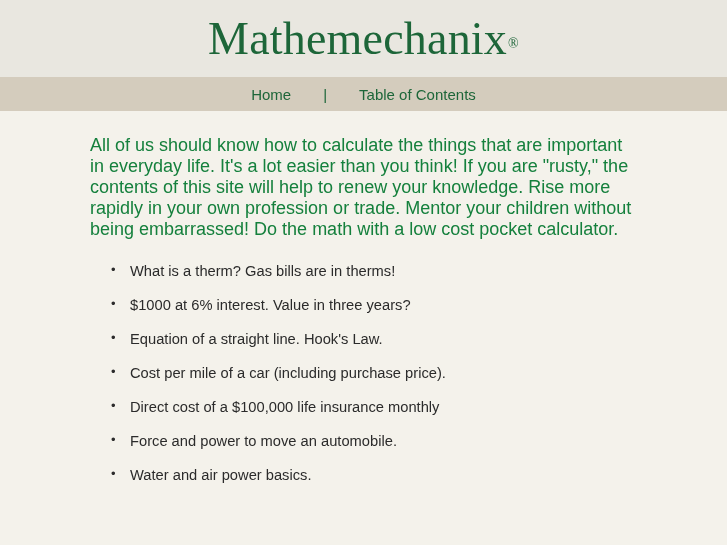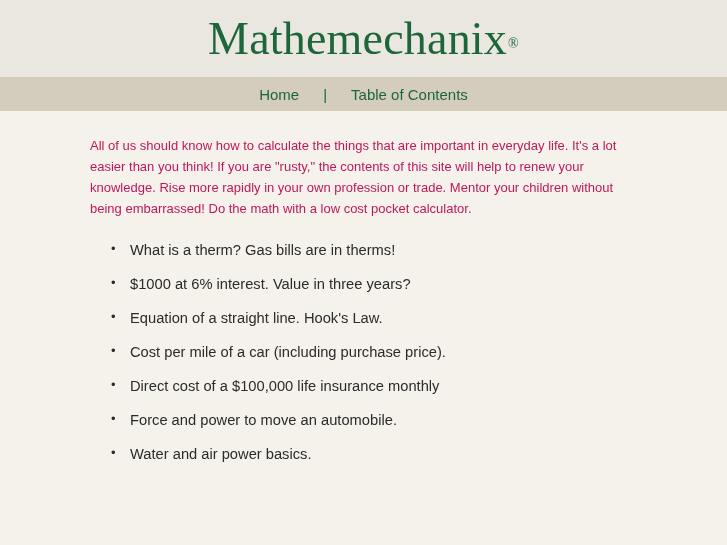--- a/index.html
+++ b/index.html
@@ -38,44 +38,44 @@
     vertical-align: 6px;
     color: #1d6639;
     margin-left: 1px;
   }
   .navbar {
     height: 34px;
     background: #d4ccbd;
     display: flex;
     align-items: center;
     justify-content: center;
-    gap: 4px;
+    gap: 12px;
   }
   .navbar a {
     color: #1d6639;
     text-decoration: none;
     font-size: 15px;
     padding: 0 6px;
   }
   .navsep {
     color: #1d6639;
     font-size: 15px;
     padding: 0 14px;
   }
   .content {
     background: #f4f2eb;
     min-height: 434px;
     padding: 0;
   }
   .intro {
     margin: 0;
     padding: 24px 90px 0 90px;
-    font-size: 13px;
+    font-size: 18px;
     line-height: 21px;
-    color: #be185d;
+    color: #15803d;
     max-width: 560px;
   }
   ul.topics {
     margin: 22px 0 0 0;
     padding: 0 0 0 130px;
     list-style: none;
   }
   ul.topics li {
     position: relative;
     font-size: 14.7px;

